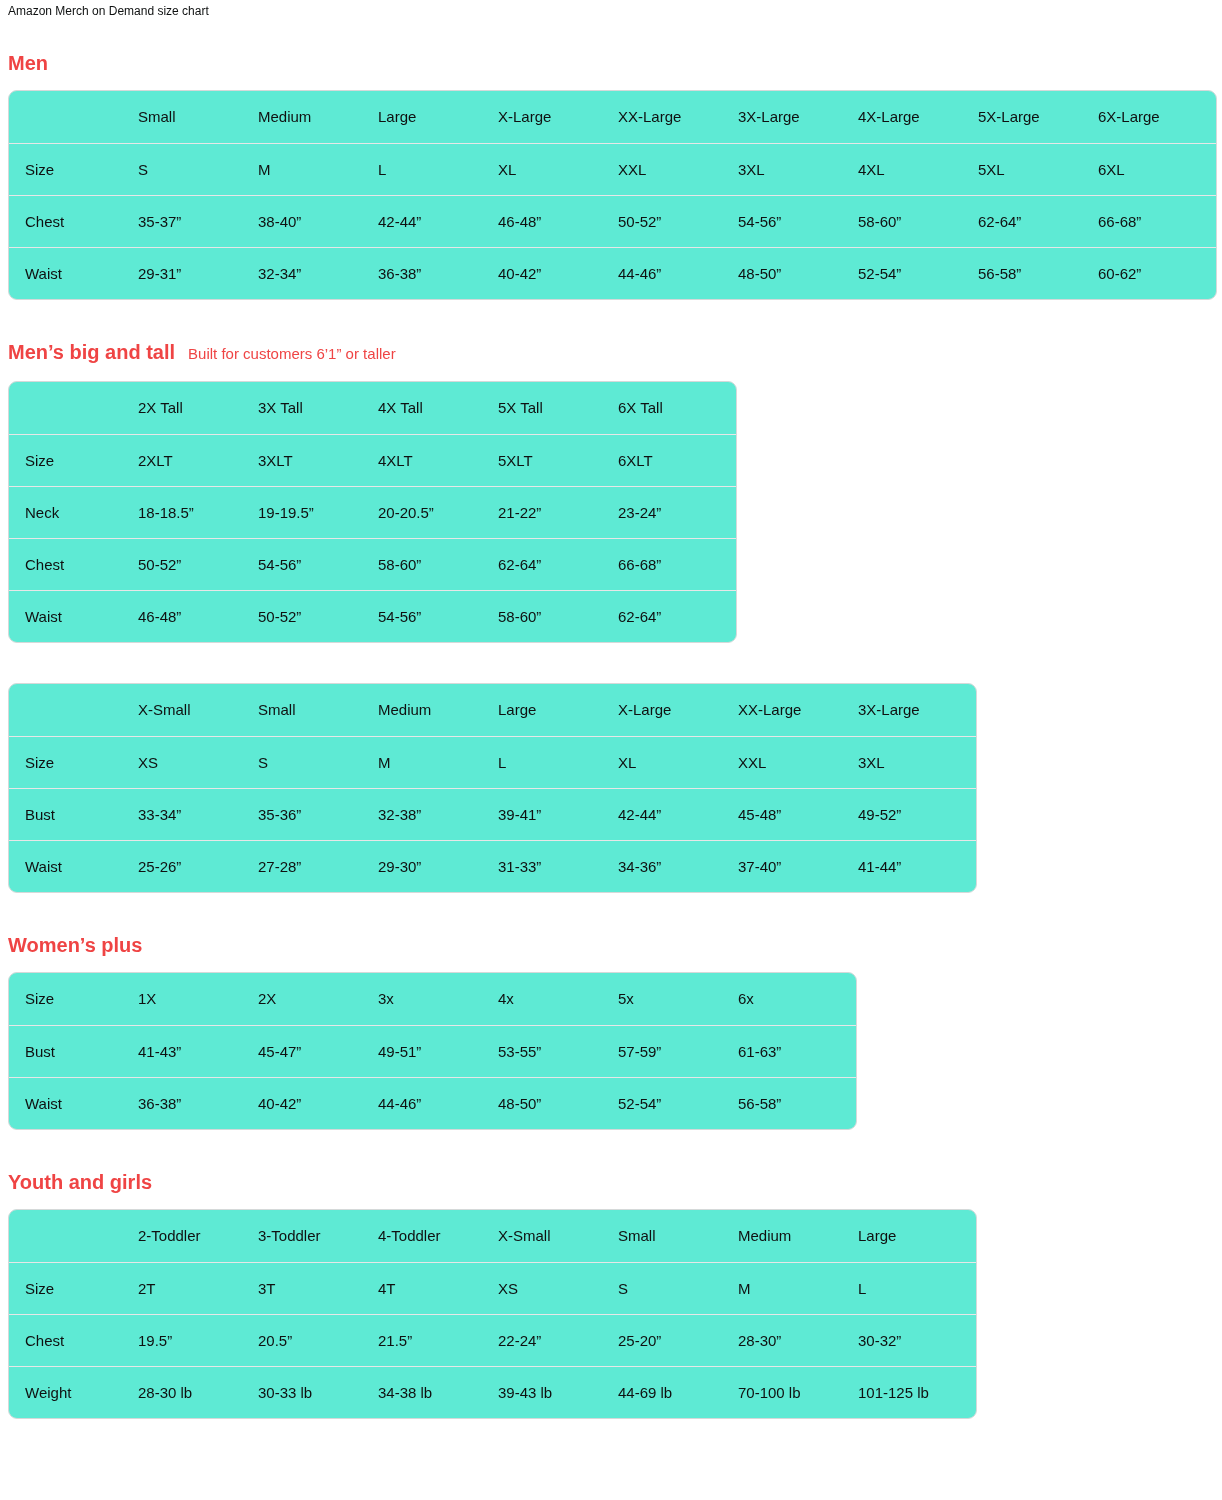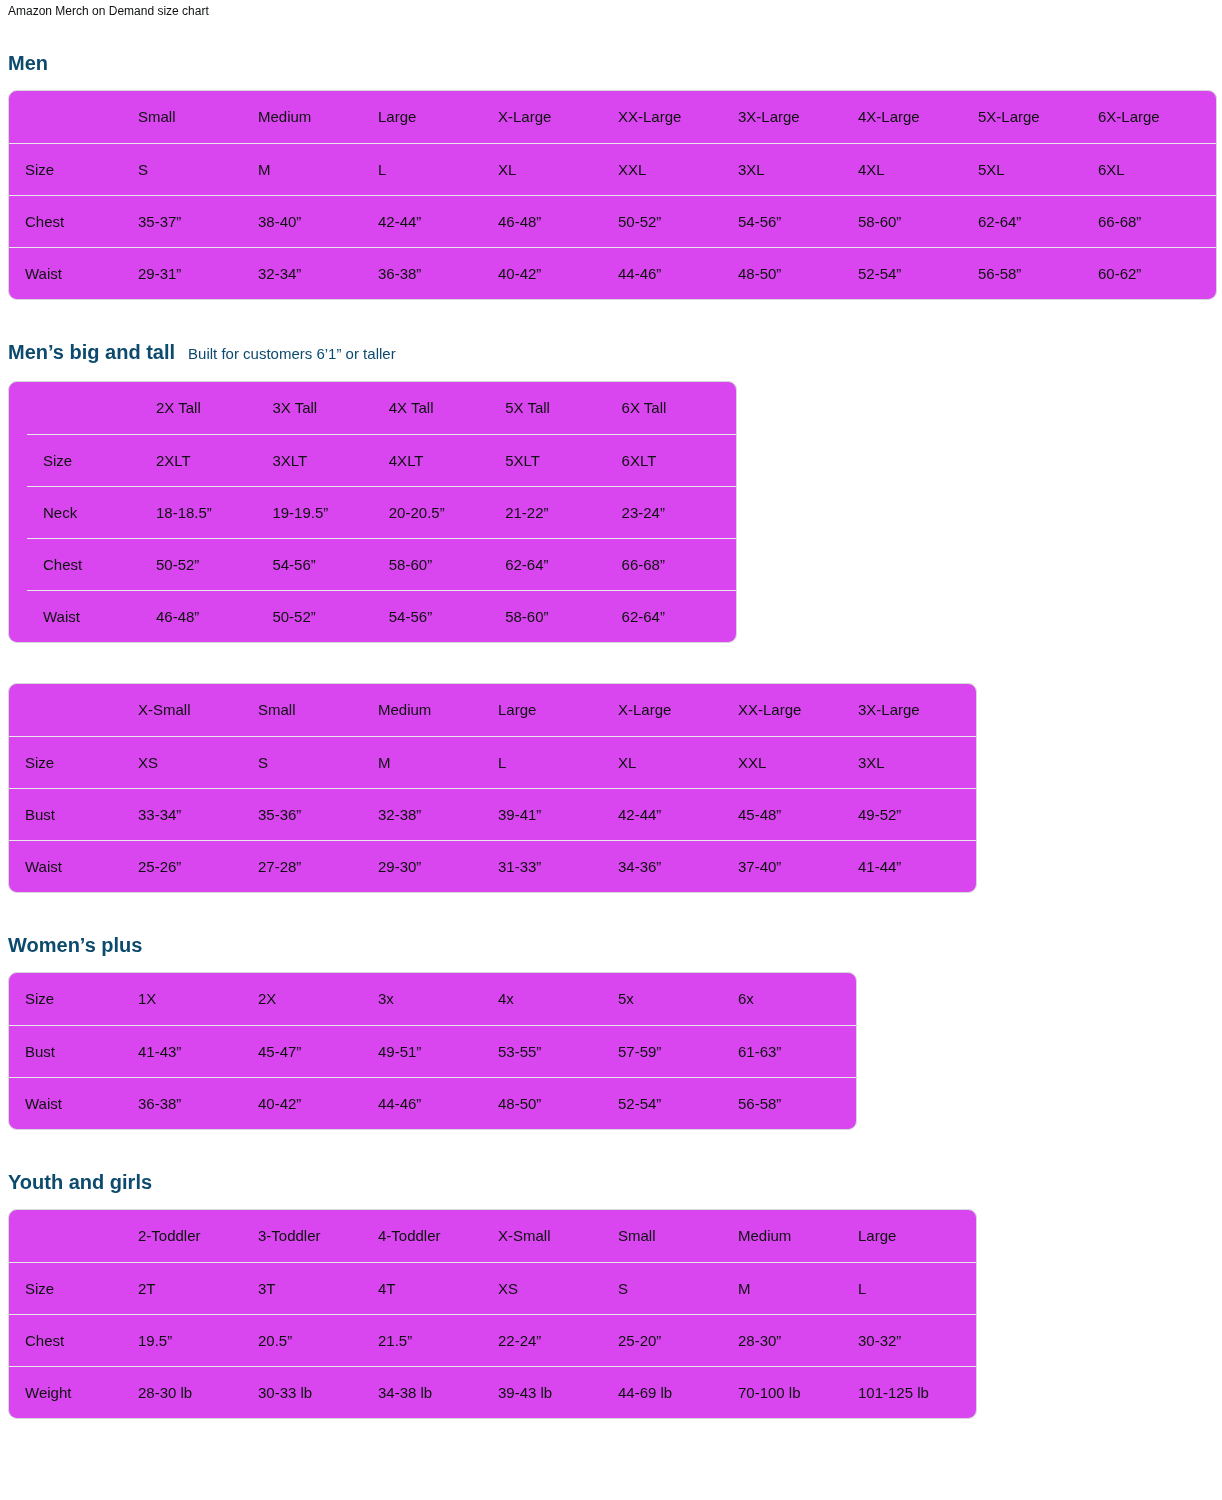--- a/index.html
+++ b/index.html
@@ -19,34 +19,34 @@
   }
 
   .chart-section { margin-bottom: 40px; }
   .chart-section:last-child { margin-bottom: 0; }
 
   .section-heading {
     margin: 0 0 15px 0;
     font-size: 20px;
     line-height: 24px;
     font-weight: 700;
-    color: #0c4a6e;
+    color: #ef4444;
   }
   .section-subtitle {
     font-size: 15px;
     font-weight: 400;
     margin-left: 13px;
   }
   .section-subtitle:empty { display: none; }
 
   .table-wrap {
     border: 1px solid #d5d9d9;
     border-radius: 9px;
     overflow: hidden;
-    background: #d946ef;
+    background: #5eead4;
   }
   table {
     border-collapse: collapse;
     table-layout: fixed;
     width: 100%;
     font-size: 15px;
     color: #0f1111;
   }
   th, td {
     height: 52px;
@@ -135,21 +135,21 @@
               <td class="value-cell" data-name="size-value">56-58”</td>
               <td class="value-cell" data-name="size-value">60-62”</td>
             </tr>
           </tbody>
         </table>
       </div>
   </section>
 
   <section class="chart-section" data-name="section-mens-big-and-tall">
     <h2 class="section-heading" data-name="section-heading-big-and-tall"><span data-name="section-heading-text">Men’s big and tall</span><span class="section-subtitle" data-name="section-subtitle">Built for customers 6’1” or taller</span></h2>
-    <div class="table-wrap" data-name="big-and-tall-size-table" style="width: 729px; padding-left: 18px;">
+    <div class="table-wrap" data-name="big-and-tall-size-table" style="width: 729px;">
         <table data-name="size-table-grid">
           <colgroup>
             <col style="width: 127px;">
             <col>
             <col>
             <col>
             <col>
             <col>
           </colgroup>
           <tbody>

